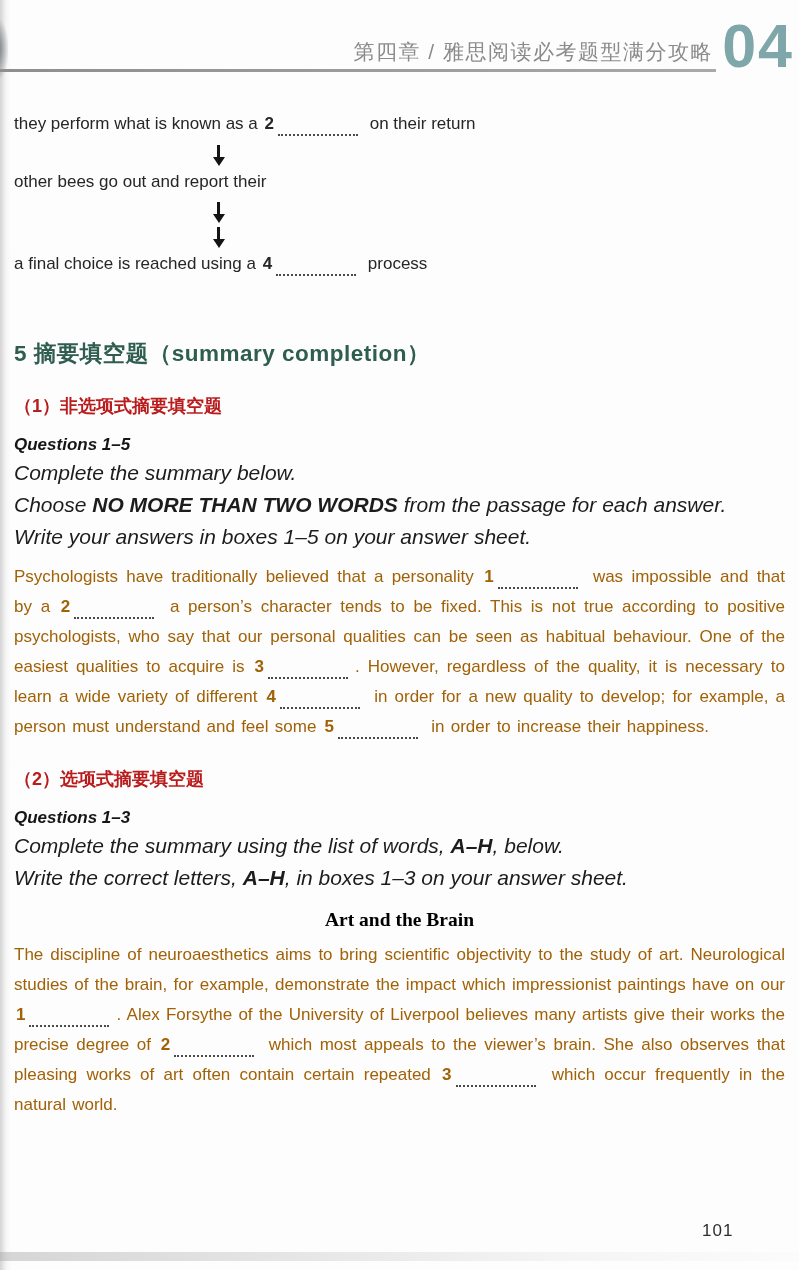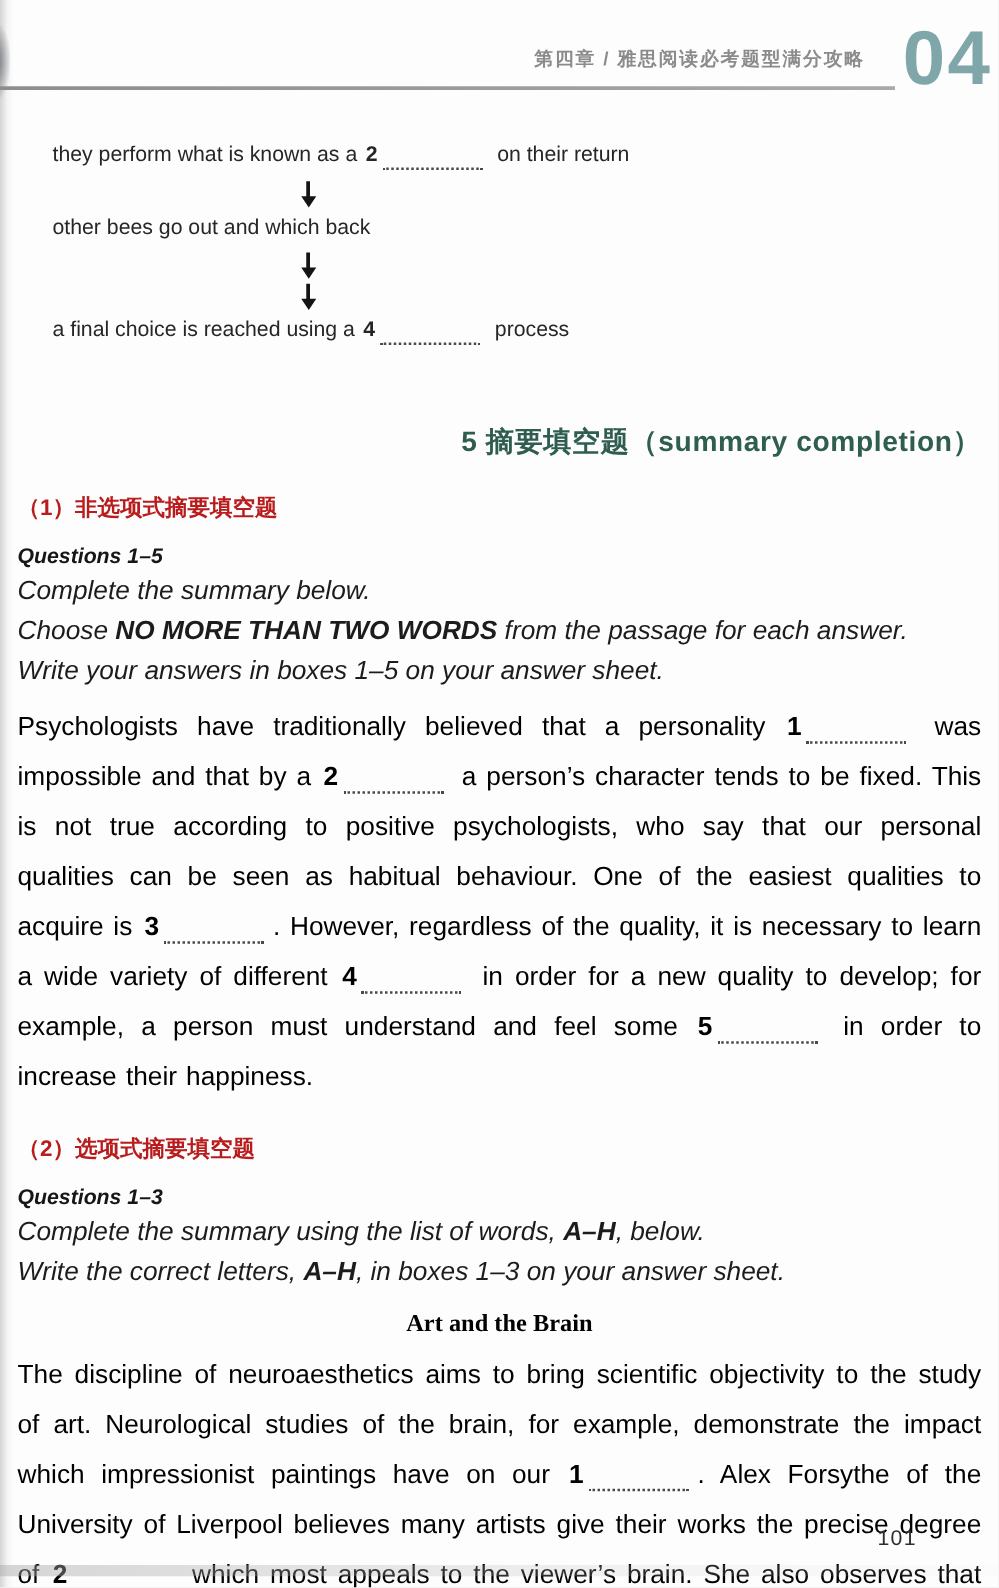--- a/index.html
+++ b/index.html
@@ -7,44 +7,44 @@
     position:relative;width:799px;height:1270px;margin:0 auto;
     background:#fdfdfd;overflow:hidden;
     font-family:"Liberation Sans","DejaVu Sans",sans-serif;color:#1e1e1e;
   }
   
   .spine{position:absolute;left:0;top:0;width:11px;height:100%;
     background:linear-gradient(to right,rgba(150,150,150,.40),rgba(200,200,200,.15) 55%,rgba(255,255,255,0));}
   .corner-blob{position:absolute;left:-3px;top:20px;width:11px;height:58px;
     background:radial-gradient(ellipse at 0% 50%,rgba(70,75,80,.70),rgba(120,125,130,.25) 60%,rgba(255,255,255,0) 78%);}
   
-  .chapter-title{position:absolute;top:38px;right:107px;font-size:15px;color:#8b8b8b;letter-spacing:1.5px;font-weight:bold;}
+  .chapter-title{position:absolute;top:38px;right:86px;font-size:21px;color:#8b8b8b;letter-spacing:1.5px;}
   .chapter-number{position:absolute;top:16px;right:5px;font-size:61px;font-weight:bold;line-height:1;letter-spacing:2px;color:#7fa6a9;}
   .header-rule{position:absolute;top:69px;left:0;width:716px;height:3px;
     background:linear-gradient(to right,#8e8e8e,#a9a9a9);}
   
   .content{position:absolute;left:14px;top:112px;width:771px;}
   
-  .flowchart{font-size:17px;color:#262626;margin-left:28px;}
+  .flowchart{font-size:17px;color:#262626;}
   .flow-line{line-height:23px;}
   .flow-arrow{width:3px;height:14px;background:#141414;margin:9px 0 11px 203px;position:relative;}
   .flow-arrow::after{content:"";position:absolute;left:-4.5px;top:12px;
     border-left:6px solid transparent;border-right:6px solid transparent;border-top:9px solid #141414;}
   
   .qnum{font-weight:bold;padding:0 2px;}
   .blank{display:inline-block;width:80px;height:12px;border-bottom:2px dotted #4a4a4a;
     vertical-align:-7px;margin:0 7px 0 2px;}
   
-  .section-title{margin:62px 0 0;font-size:22.5px;font-weight:bold;color:#2f5d50;letter-spacing:.5px;text-align:right;}
+  .section-title{margin:62px 0 0;font-size:22.5px;font-weight:bold;color:#2f5d50;letter-spacing:.5px;}
   .sub-heading{margin:25px 0 0;font-size:18px;font-weight:bold;color:#b91c1c;}
   .questions-label{margin:17px 0 0;font-size:17px;font-weight:bold;font-style:italic;color:#161616;}
   .instr-group{margin-top:2px;}
   .instr{margin:0;font-size:21px;font-style:italic;line-height:32px;color:#1c1c1c;}
   
-  .summary{margin:9px 0 0;font-size:21px;line-height:40px;text-align:justify;color:#000000;word-spacing:1.5px;}
+  .summary{margin:9px 0 0;font-size:17px;line-height:30px;text-align:justify;color:#a16207;word-spacing:1.5px;}
   
   .passage-title{margin:15px 0 0;text-align:center;font-family:"Liberation Serif","DejaVu Serif",serif;
     font-size:19.5px;font-weight:bold;color:#000000;}
   
   .page-number{position:absolute;left:702px;top:1221px;font-size:17px;color:#2e2e2e;letter-spacing:1px;}
   .bottom-rule{position:absolute;left:0;top:1252px;width:100%;height:9px;
     background:linear-gradient(to right,rgba(165,165,165,.45),rgba(205,205,205,.18) 70%,rgba(230,230,230,.08));}
 </style>
 </head>
 <body>
@@ -56,21 +56,21 @@
   <header>
     <span class="chapter-title">第四章 / 雅思阅读必考题型满分攻略</span>
     <span class="chapter-number">04</span>
     <div class="header-rule"></div>
   </header>
 
   <main class="content">
     <div class="flowchart">
         <div class="flow-line">they perform what is known as a <b class="qnum">2</b><span class="blank"></span> on their return</div>
         <div class="flow-arrow"></div>
-        <div class="flow-line">other bees go out and which back</div>
+        <div class="flow-line">other bees go out and report their</div>
         <div class="flow-arrow"></div>
         <div class="flow-arrow"></div>
         <div class="flow-line">a final choice is reached using a <b class="qnum">4</b><span class="blank"></span> process</div>
       </div>
 
     <h2 class="section-title">5 摘要填空题（summary completion）</h2>
 
     <h3 class="sub-heading">（1）非选项式摘要填空题</h3>
     <p class="questions-label">Questions 1–5</p>
     <div class="instr-group">

